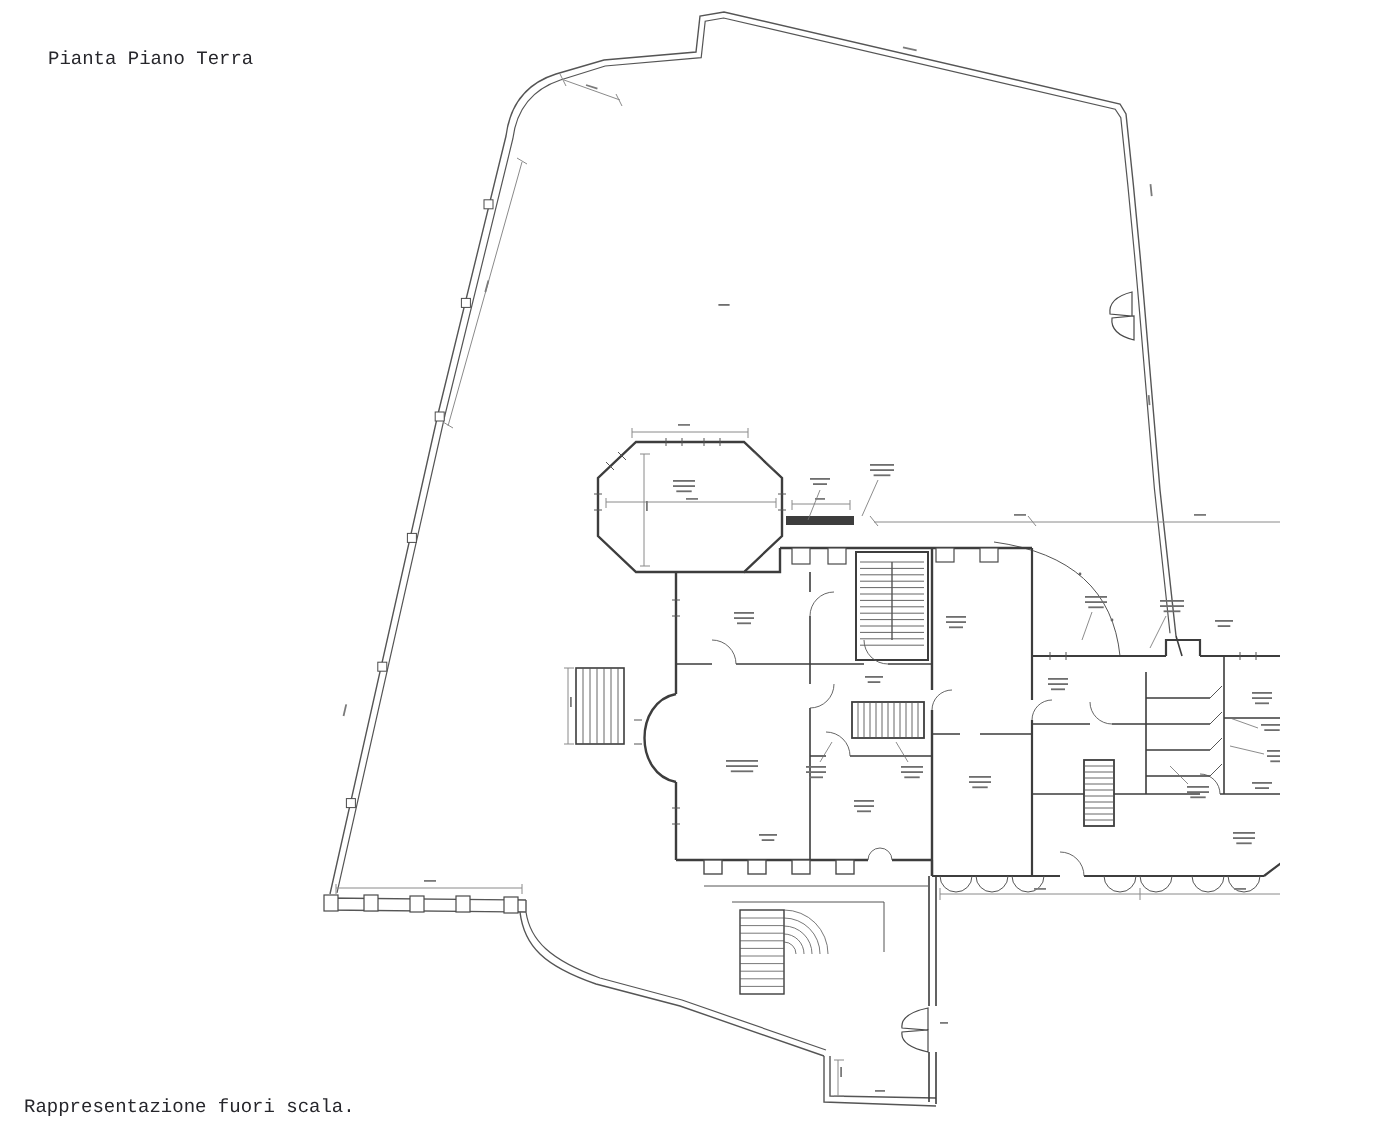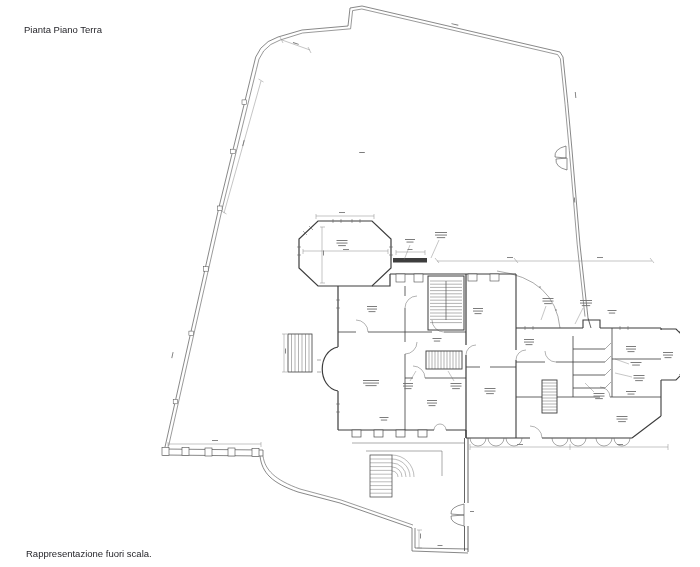--- a/index.html
+++ b/index.html
@@ -1,19 +1,19 @@
 <!DOCTYPE html>
 <html><head>
 <meta charset="utf-8">
 <style>
   html,body{margin:0;padding:0;background:#fff;}
   .canvas{position:relative;width:640px;height:567px;background:#fff;overflow:hidden;
-          font-family:Liberation Sans, sans-serif;padding-left:40px;}
+          font-family:Liberation Mono, monospace;}
   .drawing-title{position:absolute;left:24px;top:24px;font-size:9.5px;color:#26262b;}
-  .scale-note{position:absolute;left:26px;top:548px;font-size:9.5px;color:#26262b;}
+  .scale-note{position:absolute;left:12px;top:548px;font-size:9.5px;color:#26262b;}
   svg{position:absolute;left:0;top:0;}
   .wall{stroke:#3d3d3d;fill:none;}
   .thin{stroke:#555;fill:none;}
   .dim{stroke:#8a8a8a;fill:none;}
   .fixture{stroke:#4a4a4a;fill:#fff;}
 </style>
 </head>
 <body>
 
 <div class="canvas">

